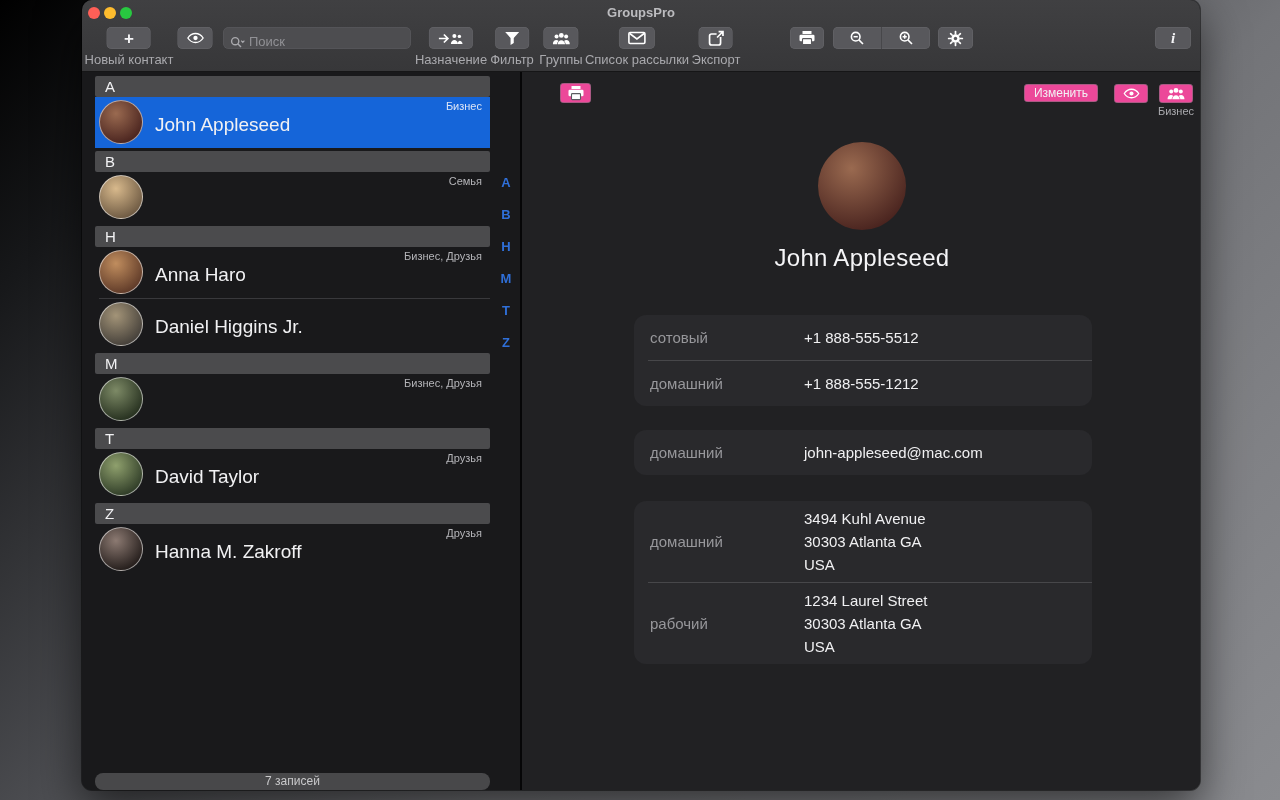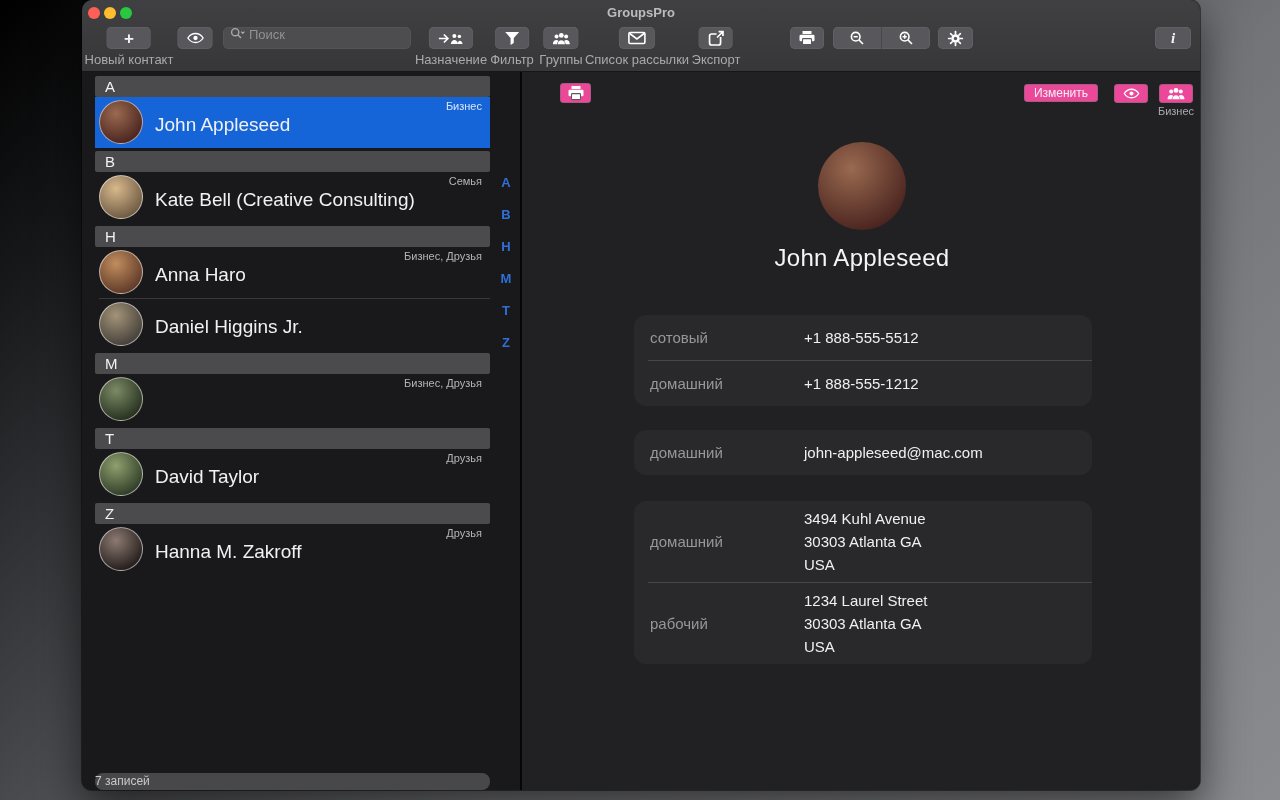--- a/index.html
+++ b/index.html
@@ -33,21 +33,21 @@
           display:flex; flex-direction:column; align-items:center; gap:5px; }
   .tbtn {
     height:22px; border-radius:5px; background:#58585c;
     display:flex; align-items:center; justify-content:center;
     color:#f4f4f6; box-shadow:inset 0 0 0 .5px #68686c;
   }
   .tlabel { font-size:13px; color:#a9a9ad; white-space:nowrap; line-height:11px; }
   .plus-glyph { font-size:17px; font-weight:700; line-height:17px; }
   .search-field {
     position:absolute; left:141px; top:27px; width:188px; height:22px;
-    background:#4d4d50; border-radius:6px; display:flex; align-items:flex-start;
+    background:#4d4d50; border-radius:6px; display:flex; align-items:flex-end;
     padding:0 7px; gap:4px; box-shadow:inset 0 0 0 .5px #5c5c60;
   }
   .search-field input {
     flex:1; background:transparent; border:none; outline:none;
     font-size:13px; color:#e8e8ea; font-family:"Liberation Sans",sans-serif;
   }
   .search-field input::placeholder { color:#919195; }
   .seg { position:absolute; left:751px; top:27px; width:97px; height:22px;
          background:#58585c; border-radius:5px; display:flex; box-shadow:inset 0 0 0 .5px #68686c;}
   .seg > div { flex:1; display:flex; align-items:center; justify-content:center; }
@@ -76,21 +76,21 @@
     font-size:19px; color:#f1f1f3; white-space:nowrap;
   }
   .contact-tags {
     position:absolute; right:8px; top:3px; font-size:11px; color:#b5b5b9;
   }
   .contact-row.selected .contact-tags { color:#dce5f6; }
   .alphabet-index { position:absolute; left:412px; top:98px; width:24px; text-align:center; }
   .index-letter { height:32px; line-height:26px; font-size:13px; font-weight:700; color:#2f6fd8; }
   .list-footer {
     position:absolute; left:13px; top:701px; width:395px; height:17px;
-    background:#48484a; border-radius:8px; text-align:left;
+    background:#48484a; border-radius:8px; text-align:center;
     font-size:12px; line-height:17px; color:#c9c9cb;
   }
   
   .dbtn { position:absolute; background:#ec4899; border-radius:4px;
           display:flex; align-items:center; justify-content:center; color:#f2f2f4;
           box-shadow:inset 0 0 0 .5px #6a6a6e; }
   .d-print  { left:38px;  top:11px; width:31px; height:20px; }
   .d-edit   { left:502px; top:12px; width:74px; height:18px; font-size:12px; }
   .d-eye    { left:592px; top:12px; width:34px; height:19px; }
   .d-groups { left:637px; top:12px; width:34px; height:19px; }
@@ -290,21 +290,20 @@
             <div class="contact-row selected">
               <div class="avatar" style="background: radial-gradient(circle at 38% 30%, rgb(154, 106, 80) 0%, rgb(74, 36, 31) 78%);"></div>
               <div class="contact-name">John Appleseed</div>
               <div class="contact-tags">Бизнес</div>
             </div>
           </div>
           <div class="list-section">
             <div class="section-header">B</div>
             <div class="contact-row">
               <div class="avatar" style="background: radial-gradient(circle at 38% 30%, rgb(216, 185, 140) 0%, rgb(110, 90, 67) 78%);"></div>
-              <div class="contact-name">Kate Bell (Creative Consulting)</div>
               <div class="contact-tags">Семья</div>
             </div>
           </div>
           <div class="list-section">
             <div class="section-header">H</div>
             <div class="contact-row">
               <div class="avatar" style="background: radial-gradient(circle at 38% 30%, rgb(192, 141, 94) 0%, rgb(95, 58, 40) 78%);"></div>
               <div class="contact-name">Anna Haro</div>
               <div class="contact-tags">Бизнес, Друзья</div>
             </div>

